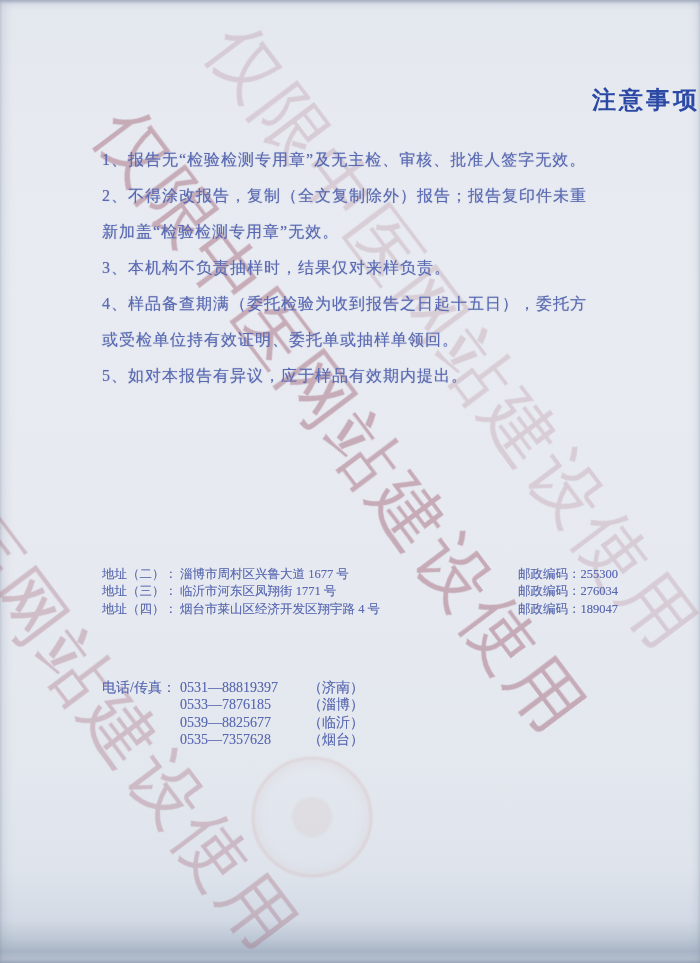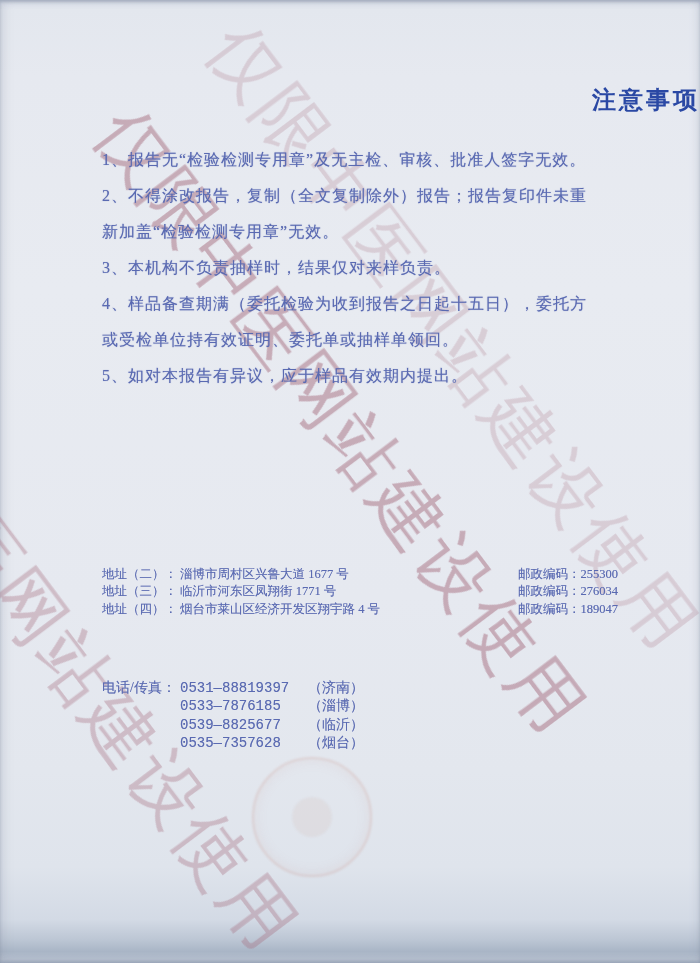--- a/index.html
+++ b/index.html
@@ -59,21 +59,21 @@
   .addr-text{white-space:pre-line;}
   .addr-zip{position:absolute;right:0;bottom:0;}
   
   .phones{
     position:absolute;left:102px;top:679px;width:516px;
     font-size:14px;line-height:17.4px;
     text-shadow:0 0 .5px rgba(90,106,178,.5);
   }
   .phones .phone-label{position:absolute;left:0;top:0;}
   .phone-lines{padding-left:78px;}
-  .phone-number{display:inline-block;min-width:128px;font-family:Liberation Mono, monospace;}
+  .phone-number{display:inline-block;min-width:128px;}
   
   .stamp{
     position:absolute;left:252px;top:757px;width:116px;height:116px;
     border-radius:50%;
     border:2px solid rgba(201,143,130,.26);
     box-shadow:inset 0 0 14px rgba(201,143,130,.12);
     filter:blur(.8px);
   }
   .stamp::after{
     content:"";position:absolute;left:38px;top:38px;width:40px;height:40px;

